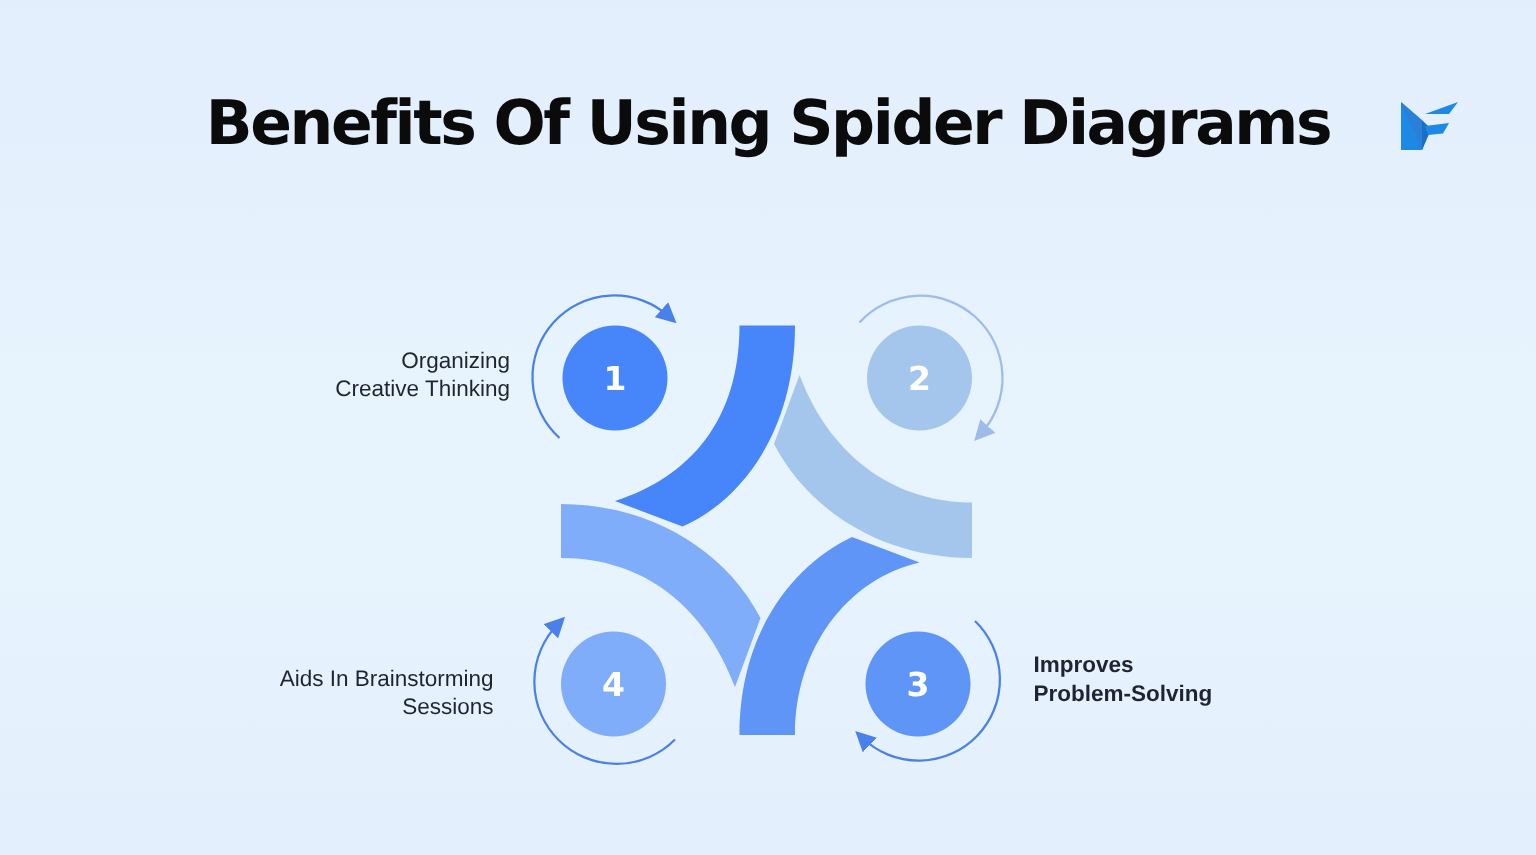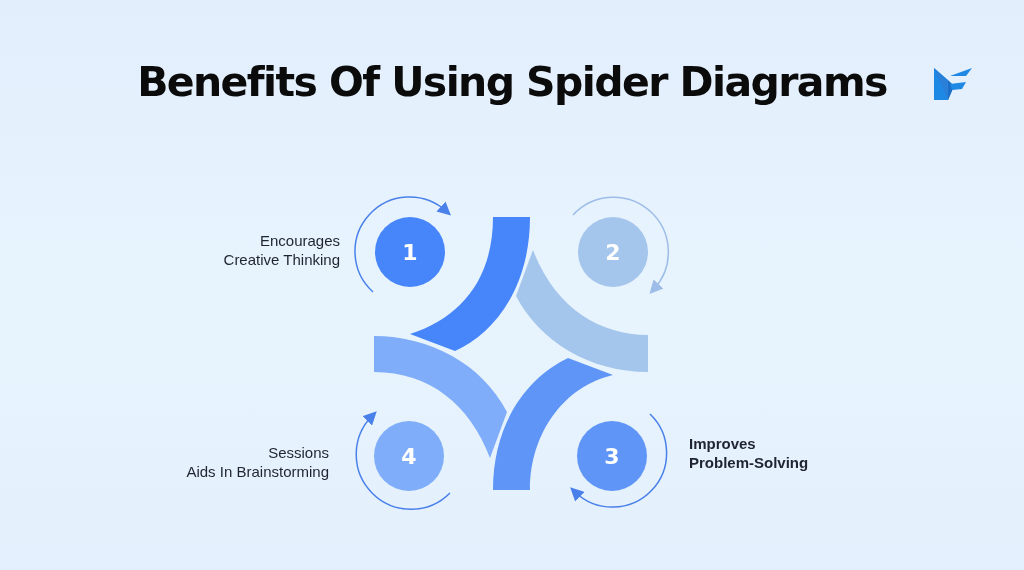--- a/index.html
+++ b/index.html
@@ -63,25 +63,25 @@
     <circle cx="612" cy="456" r="35" fill="#5e95f7"></circle>
     <text class="num" x="612" y="464" text-anchor="middle">3</text>
   </g>
   <g>
     <circle cx="409" cy="456" r="35" fill="#7fadf9"></circle>
     <text class="num" x="409" y="464" text-anchor="middle">4</text>
   </g>
 </svg>
 
 <div class="label right" style="right:684px;top:231px;">
-  <div>Encourages</div>
+  <div>Organizing</div>
   <div>Creative Thinking</div>
 </div>
 <div class="label left" style="left:689px;top:222px;">
 </div>
 <div class="label left" style="left:689px;top:434px;font-weight:bold;">
   <div>Improves</div>
   <div>Problem-Solving</div>
 </div>
 <div class="label right" style="right:695px;top:443px;">
+  <div>Aids In Brainstorming</div>
   <div>Sessions</div>
-  <div>Aids In Brainstorming</div>
 </div>
 
 </body></html>

